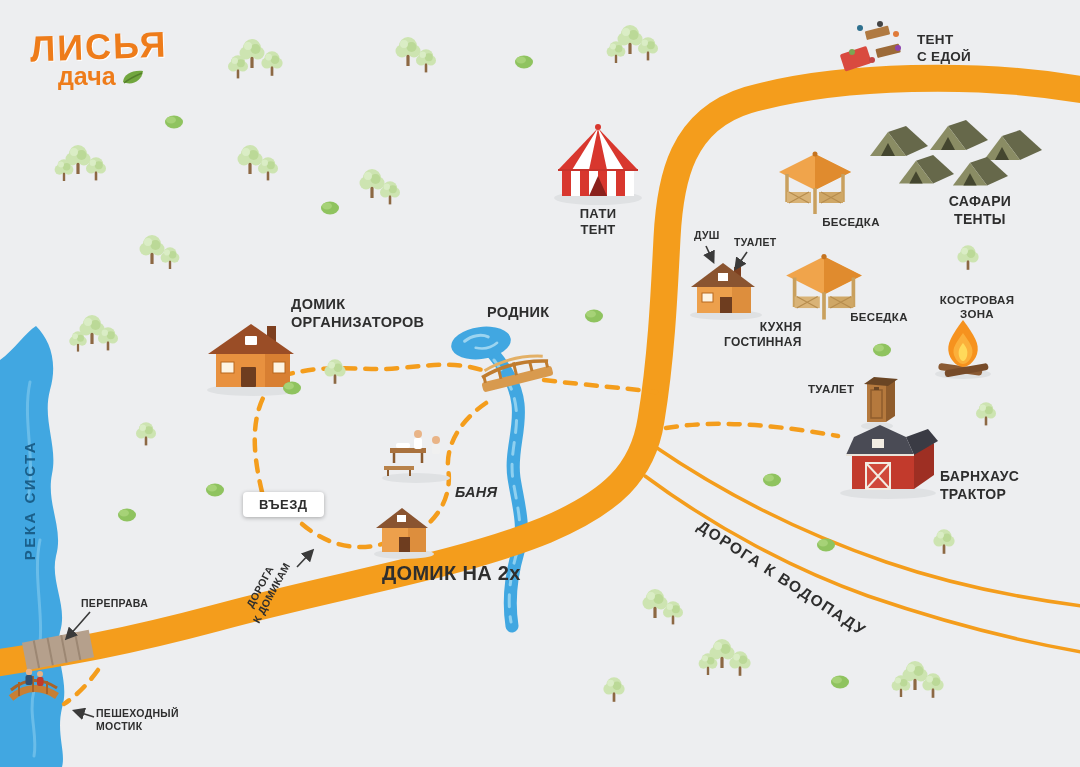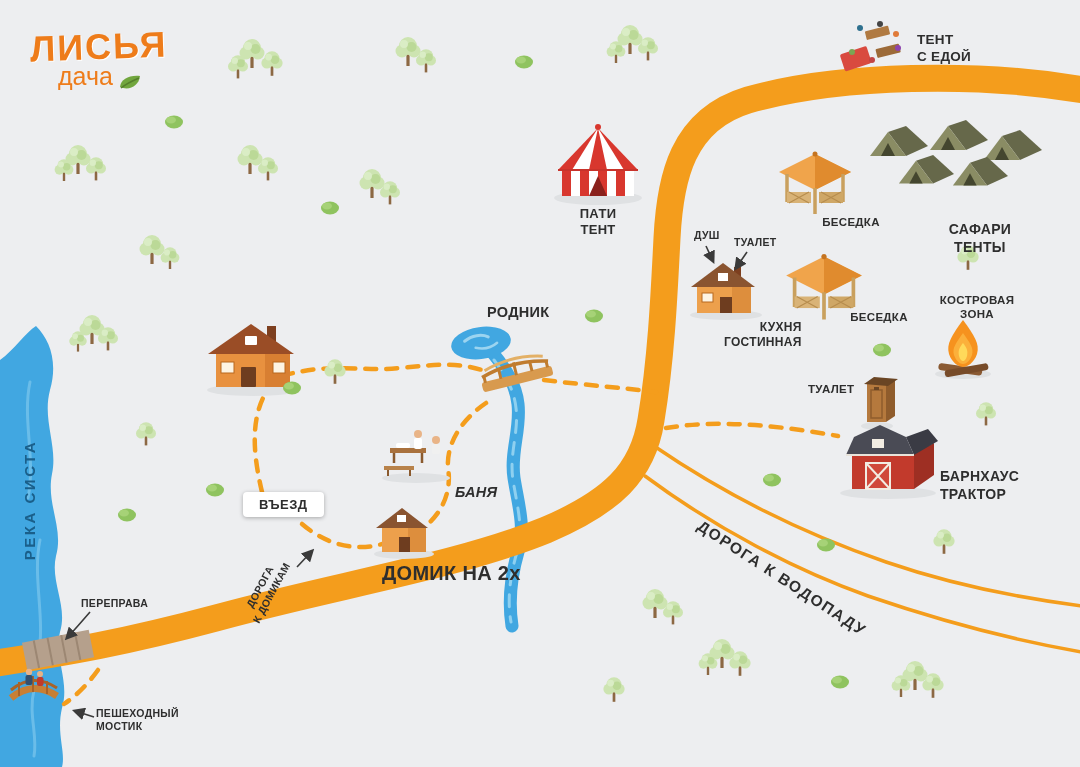--- a/index.html
+++ b/index.html
@@ -10,21 +10,21 @@
          white-space:pre-line;letter-spacing:.3px;}
   .cx{transform:translateX(-50%);text-align:center;}
   .rot-houses{transform:translate(-50%,-50%) rotate(-62deg);text-align:center;}
   .rot-water{transform:translate(-50%,-50%) rotate(33deg);}
   .rot-river{transform:translate(-50%,-50%) rotate(-90deg);color:#1a5f8a;letter-spacing:2.5px;}
   .entrance{position:absolute;background:#ffffff;border-radius:4px;box-shadow:0 1px 4px rgba(0,0,0,.3);
             padding:5px 16px;font-weight:800;font-size:13px;color:#2e2e2e;letter-spacing:.5px;}
   .logo{position:absolute;color:#ee7c1a;}
   .logo-main{font-size:36px;font-weight:800;letter-spacing:2px;transform:rotate(-2deg);
              text-shadow:1px 1px 0 #ffffff;}
-  .logo-sub{font-size:25px;font-weight:400;margin-left:28px;margin-top:-6px;display:flex;align-items:flex-end;gap:4px;}
+  .logo-sub{font-size:25px;font-weight:700;margin-left:28px;margin-top:-6px;display:flex;align-items:center;gap:4px;}
 </style>
 </head>
 <body>
 
 <div class="stage">
 
   <svg class="map" viewBox="0 0 1080 767">
     <defs>
       <g id="tree">
         <path d="M-1.6,28 L-1.6,13 L1.6,13 L1.6,28 Z" fill="#8c6843"></path>
@@ -298,33 +298,35 @@
         <path d="M3,14 C4,6 12,2 23,3 C22,12 14,17 6,15 Z" fill="#71a63e"></path>
         <path d="M4,15 C9,11 15,8 22,5" stroke="#557f2c" stroke-width="1.4" fill="none"></path>
       </svg>
     </div>
   </div>
 
   <div class="label" style="left:917px;top:32px;font-size:13.5px;">ТЕНТ
 С ЕДОЙ</div>
   <div class="label cx" style="left:598px;top:206px;font-size:13px;">ПАТИ
 ТЕНТ</div>
-  <div class="label cx" style="left:980px;top:193px;font-size:14px;margin-top:28px;">САФАРИ
+  <div class="label cx" style="left:980px;top:193px;font-size:14px;">САФАРИ
 ТЕНТЫ</div>
   <div class="label cx" style="left:851px;top:215px;font-size:11.5px;">БЕСЕДКА</div>
   <div class="label cx" style="left:879px;top:310px;font-size:11.5px;">БЕСЕДКА</div>
   <div class="label" style="left:694px;top:229px;font-size:10.5px;">ДУШ</div>
   <div class="label" style="left:734px;top:236px;font-size:10.5px;">ТУАЛЕТ</div>
   <div class="label" style="left:724px;top:320px;font-size:12px;text-align:right;">КУХНЯ
 ГОСТИННАЯ</div>
   <div class="label cx" style="left:977px;top:293px;font-size:11.5px;">КОСТРОВАЯ
 ЗОНА</div>
   <div class="label" style="left:808px;top:382px;font-size:11.5px;">ТУАЛЕТ</div>
   <div class="label" style="left:940px;top:468px;font-size:14px;">БАРНХАУС
 ТРАКТОР</div>
+  <div class="label" style="left:291px;top:295px;font-size:14.5px;">ДОМИК
+ОРГАНИЗАТОРОВ</div>
   <div class="label" style="left:487px;top:303px;font-size:14.5px;">РОДНИК</div>
   <div class="label" style="left:455px;top:483px;font-size:14.5px;font-style:italic;">БАНЯ</div>
   <div class="label" style="left:382px;top:561px;font-size:20px;">ДОМИК НА 2х</div>
   <div class="label" style="left:81px;top:597px;font-size:10.5px;">ПЕРЕПРАВА</div>
   <div class="label" style="left:96px;top:707px;font-size:10.5px;">ПЕШЕХОДНЫЙ
 МОСТИК</div>
   <div class="label rot-houses" style="left:266px;top:590px;font-size:10.5px;">ДОРОГА
 К ДОМИКАМ</div>
   <div class="label rot-water" style="left:782px;top:578px;font-size:15.5px;letter-spacing:1.5px;">ДОРОГА К ВОДОПАДУ</div>
   <div class="label rot-river" style="left:30px;top:500px;font-size:15px;">РЕКА СИСТА</div>

